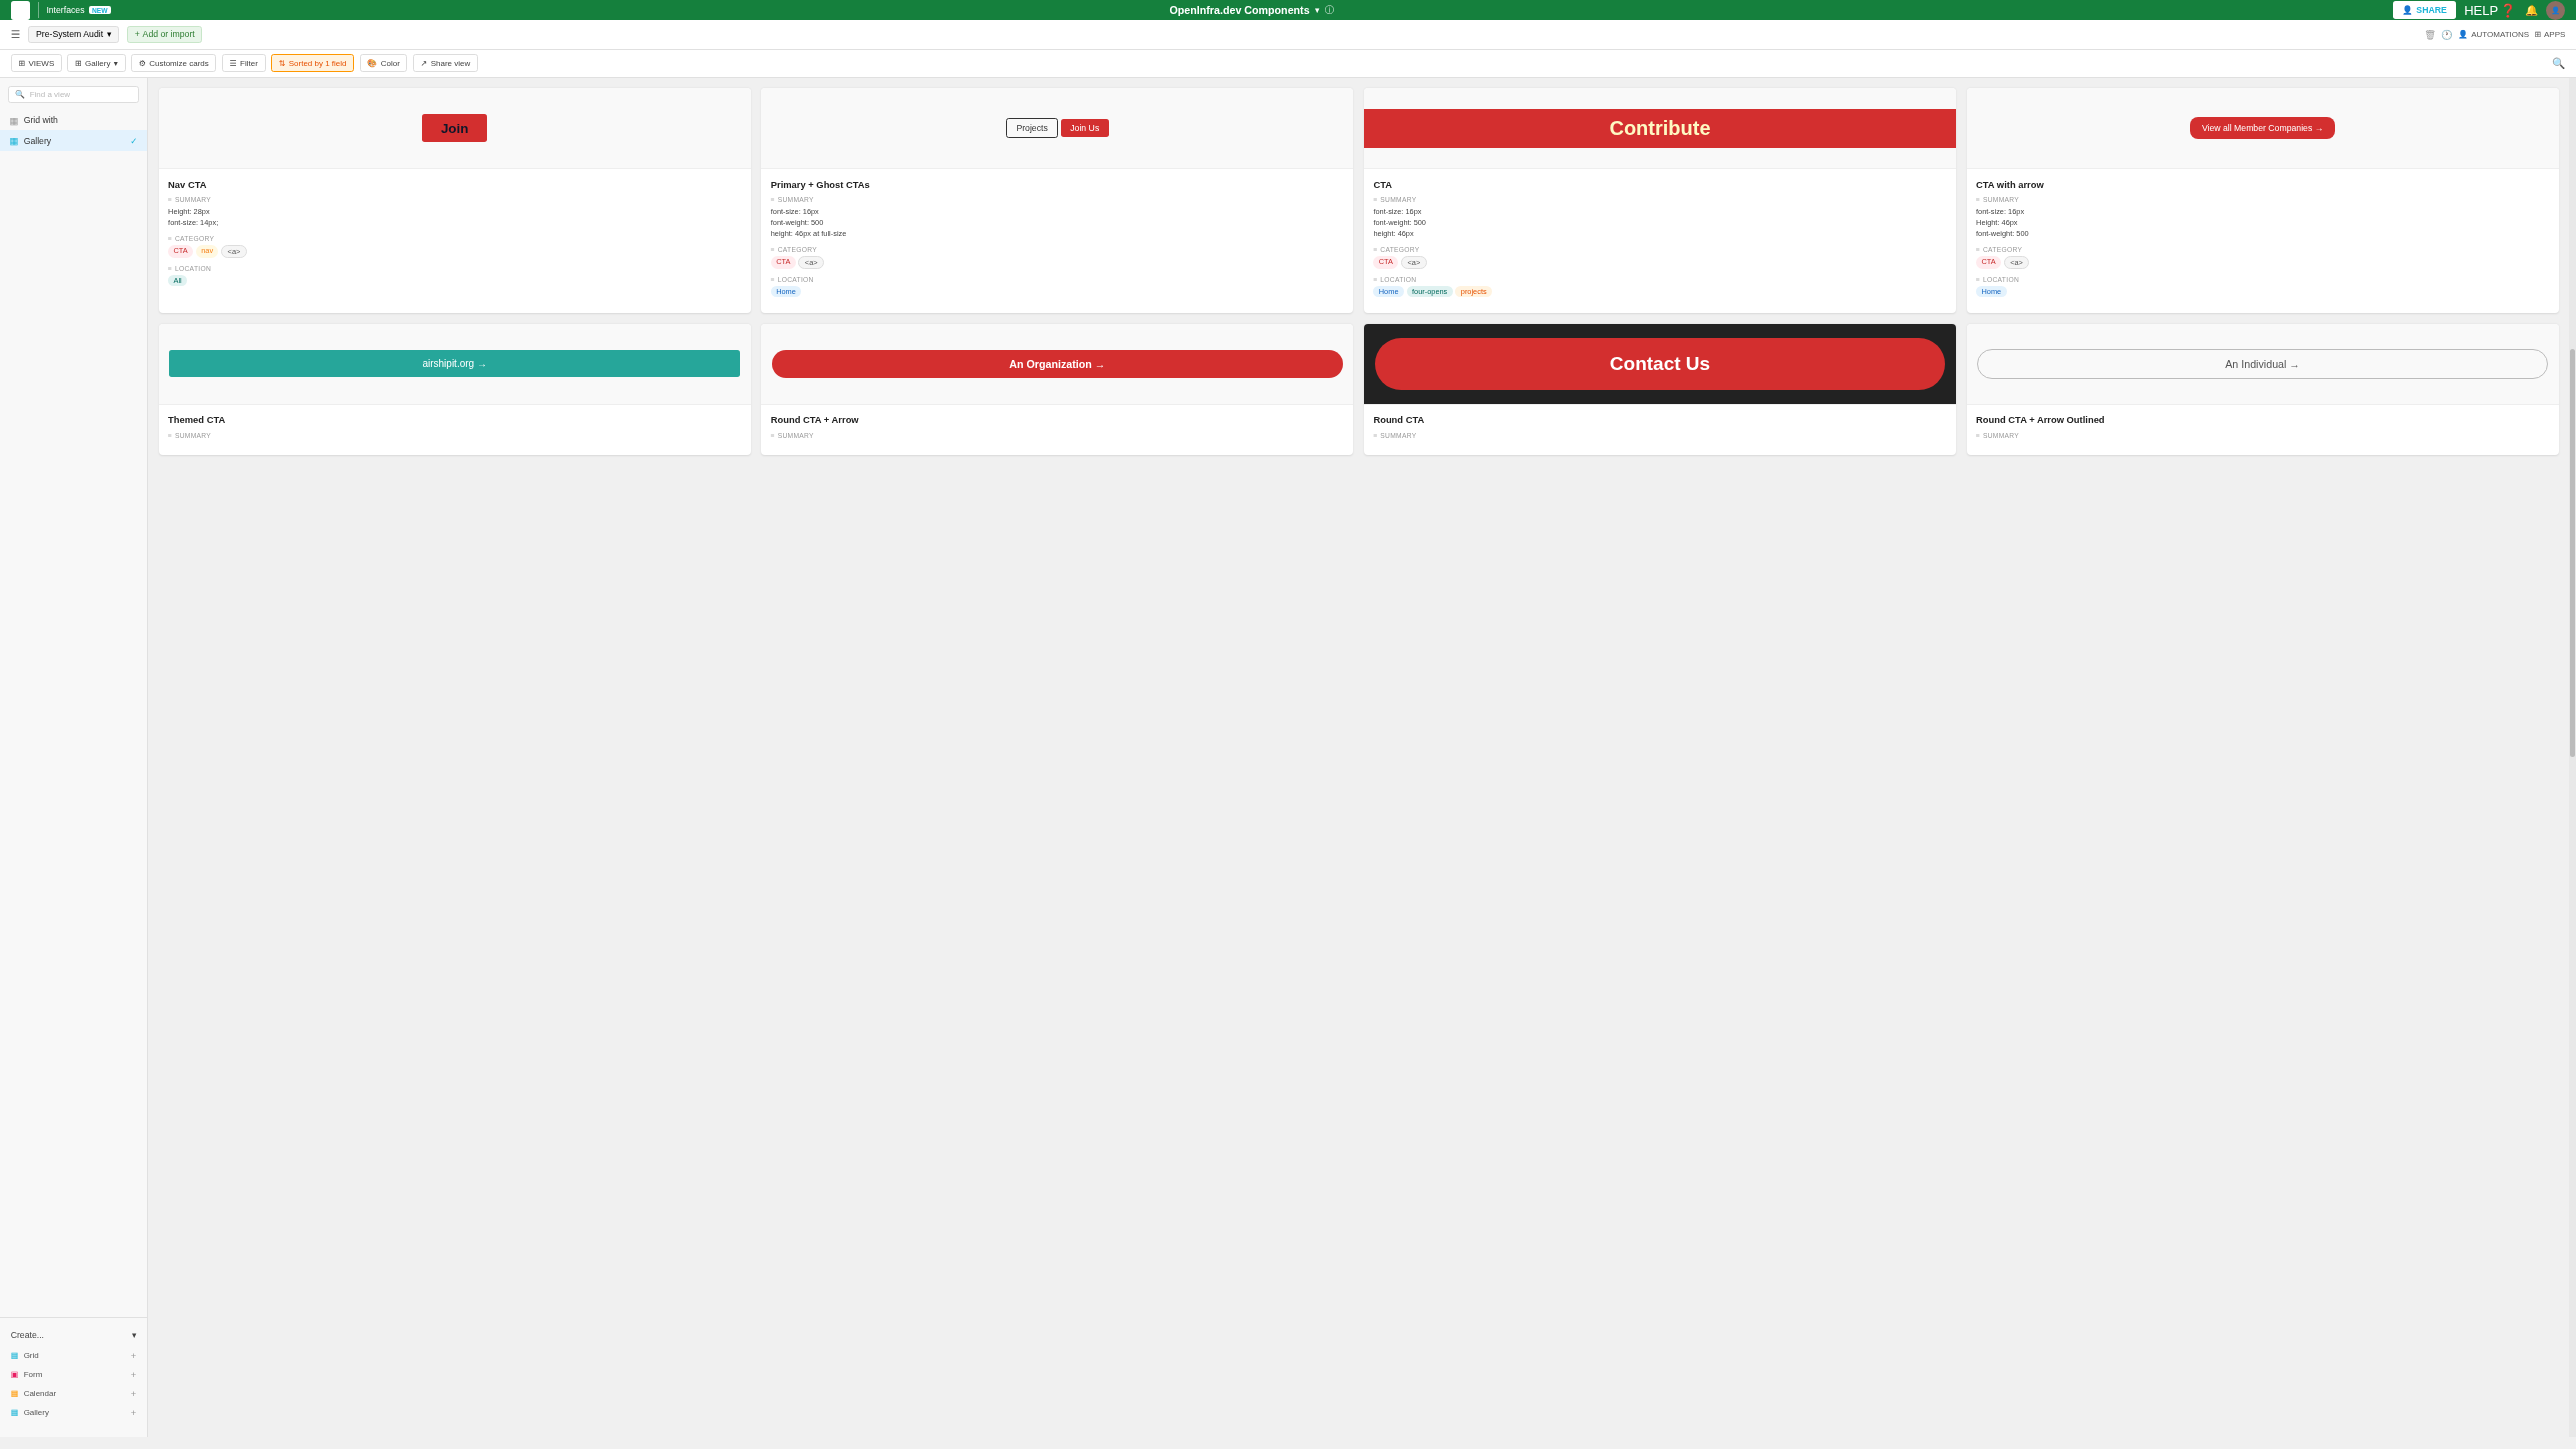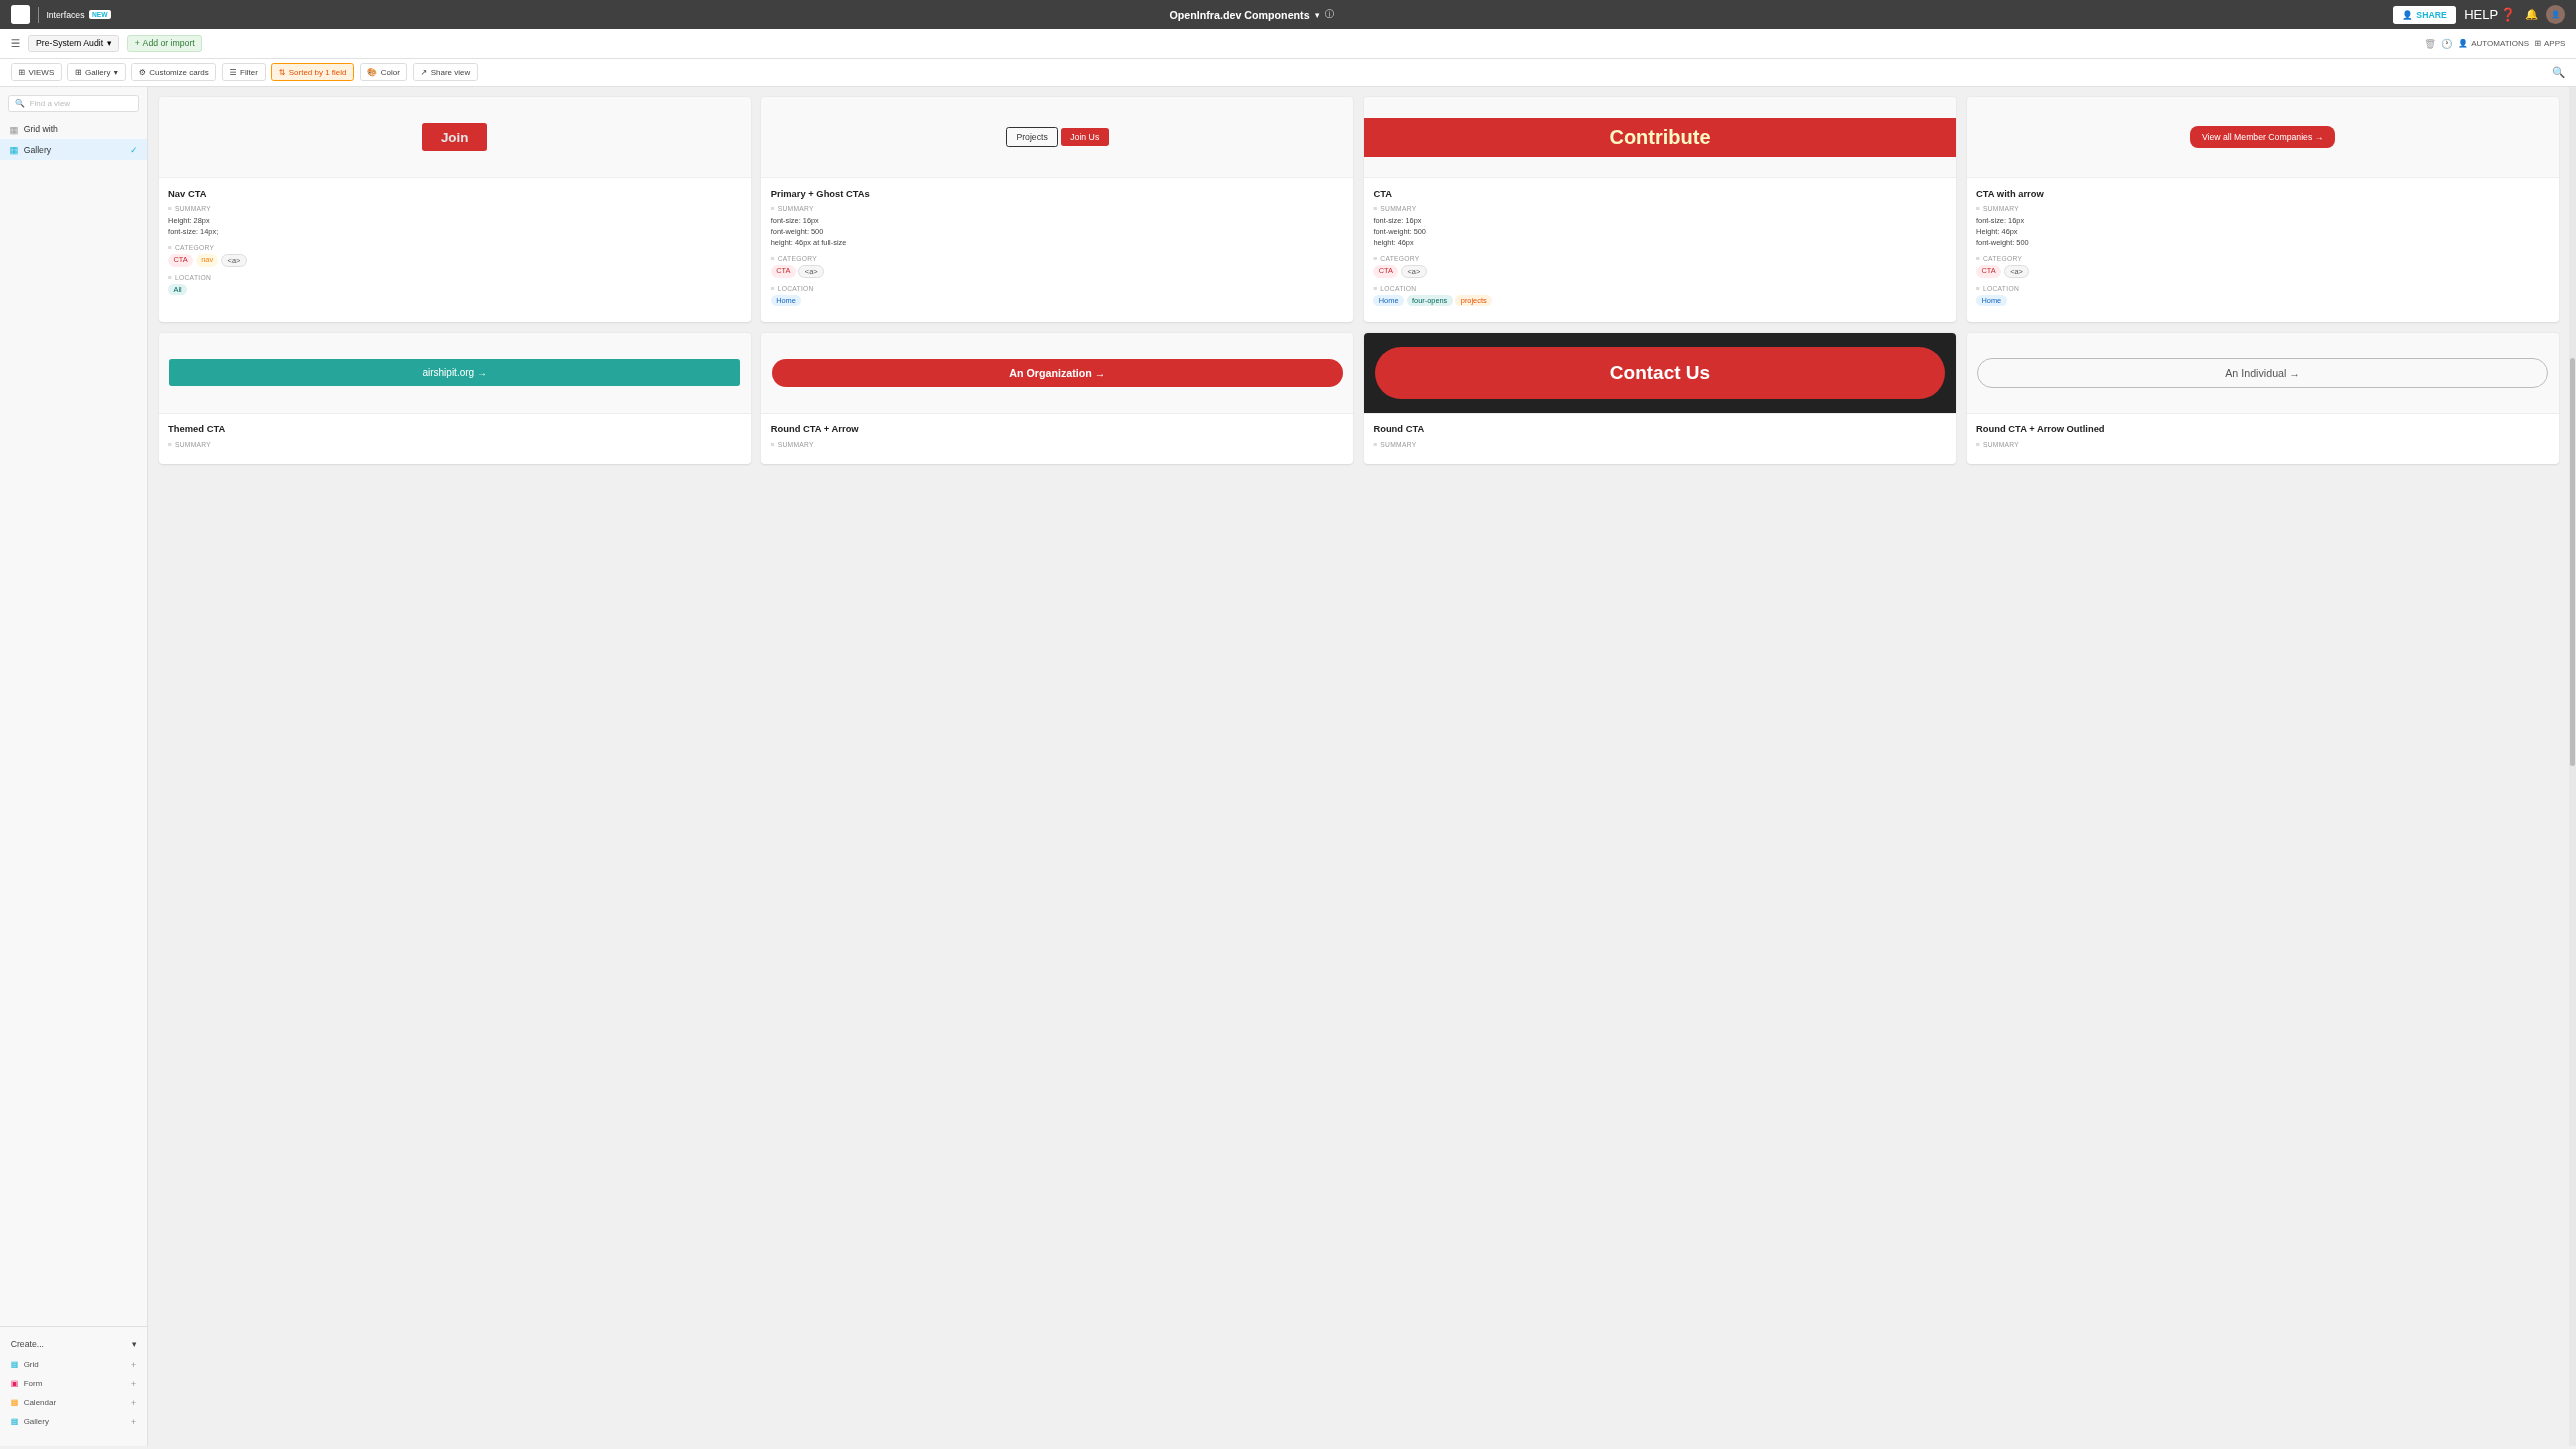--- a/index.html
+++ b/index.html
@@ -1,21 +1,21 @@
 <!DOCTYPE html>
 <html style="font-size:10.7px"><head>
   <meta charset="utf-8">
   <style>
     * { box-sizing: border-box; margin: 0; padding: 0; }
     body { font-family: -apple-system, BlinkMacSystemFont, 'Segoe UI', sans-serif; background: #f0f0f0; font-size: 8.7px; }
 
     
     .top-bar {
-      background: #404040;
-      height: 29px;
+      background: #15803d;
+      height: 20px;
       display: flex;
       align-items: center;
       padding: 0 10.7px;
       gap: 8px;
     }
     .top-bar-logo {
       width: 19px; height: 19px;
       background: white;
       border-radius: 2.7px;
       display: flex; align-items: center; justify-content: center;
@@ -143,21 +143,21 @@
       padding: 1.3px 5.4px; border-radius: 6.7px; font-size: 7.4px; font-weight: 500;
     }
     .tag-red { background: #ffebee; color: #c62828; }
     .tag-yellow { background: #fff8e1; color: #f57f17; }
     .tag-gray { background: #f5f5f5; color: #555; border: 0.7px solid #ddd; }
     .tag-blue { background: #e3f2fd; color: #1565c0; }
     .tag-teal { background: #e0f2f1; color: #00695c; }
     .tag-orange { background: #fff3e0; color: #e65100; }
 
     
-    .btn-join { background: #d32f2f; color: #e5e5e5; padding: 6.7px 19px; border-radius: 2.7px; font-size: 13.4px; font-weight: 700; border: none; cursor: pointer; }
+    .btn-join { background: #d32f2f; color: #0f172a; padding: 6.7px 19px; border-radius: 2.7px; font-size: 13.4px; font-weight: 700; border: none; cursor: pointer; }
     .btn-primary { background: #d32f2f; color: white; padding: 4.7px 12px; border-radius: 2.7px; font-size: 8.7px; font-weight: 500; border: none; cursor: pointer; }
     .btn-ghost { background: transparent; color: #333; padding: 4.7px 12px; border-radius: 2.7px; font-size: 8.7px; font-weight: 500; border: 1.3px solid #333; cursor: pointer; }
     .btn-contribute { background: #d32f2f; color: #fef9c3; padding: 8px 21.5px; font-size: 20px; font-weight: 700; border: none; cursor: pointer; width: 100%; }
     .btn-view-all { background: #d32f2f; color: white; padding: 6px 12px; font-size: 8.7px; font-weight: 500; border: none; border-radius: 8px; cursor: pointer; display: flex; align-items: center; gap: 3.4px; }
     .btn-airship { background: #26a69a; color: white; padding: 8px 16px; border-radius: 2.7px; font-size: 10px; font-weight: 500; border: none; cursor: pointer; width: 100%; }
     .btn-org { background: #d32f2f; color: white; padding: 8px 16px; border-radius: 16px; font-size: 10.7px; font-weight: 600; border: none; cursor: pointer; display: flex; align-items: center; gap: 5.4px; width: 100%; justify-content: center; }
     .btn-individual { background: transparent; color: #555; padding: 8px 16px; border-radius: 16px; font-size: 10.7px; font-weight: 500; border: 1.3px solid #bbb; cursor: pointer; display: flex; align-items: center; gap: 5.4px; width: 100%; justify-content: center; }
     .btn-contact { background: #d32f2f; color: white; padding: 14.8px 0; font-size: 19px; font-weight: 700; border: none; border-radius: 27px; cursor: pointer; width: 100%; }
   </style>
 </head>

